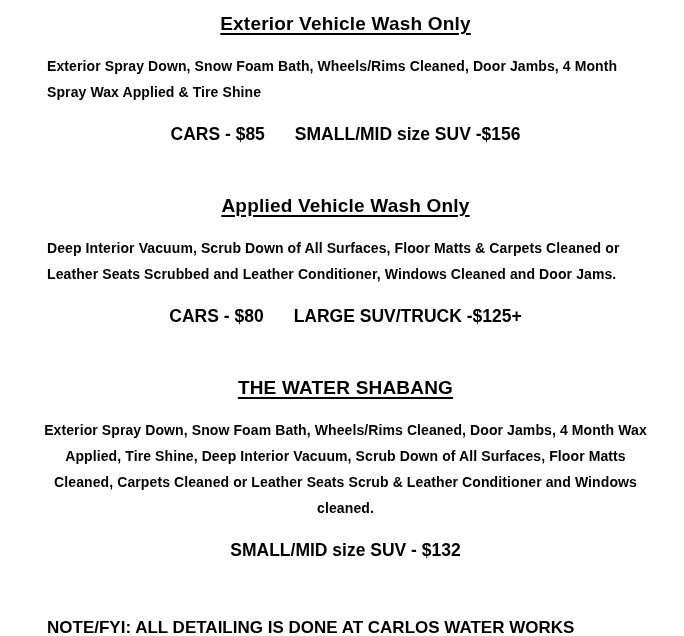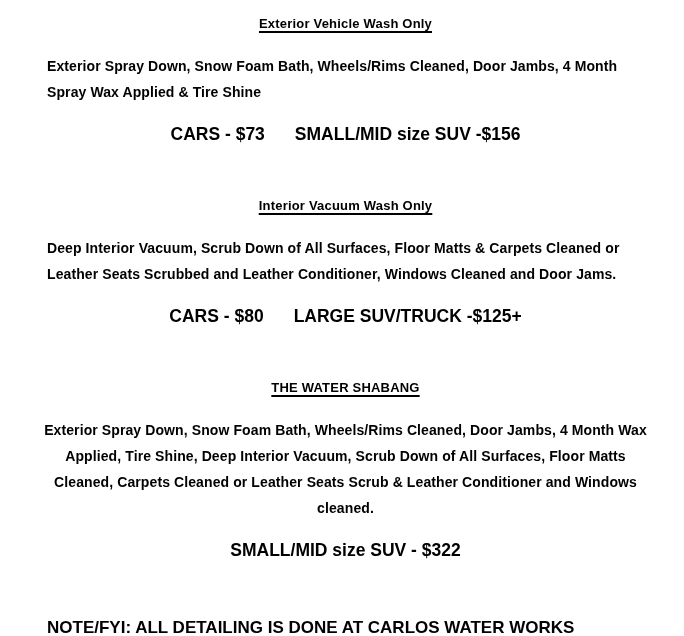--- a/index.html
+++ b/index.html
@@ -21,21 +21,21 @@
     width: 684px;
     height: 636px;
     padding: 12px 40px 0 47px;
     background: #ffffff;
   }
   .wash-section { margin: 0; }
   .wash-section + .wash-section { margin-top: 48px; }
 
   .section-title {
     margin: 0;
-    font-size: 13px;
+    font-size: 19px;
     line-height: 24px;
     text-align: center;
     text-decoration: underline;
     text-decoration-thickness: 2px;
     text-underline-offset: 3px;
     letter-spacing: 0.2px;
   }
   .section-desc {
     margin: 17px 0 0 0;
     font-size: 14px;
@@ -70,37 +70,37 @@
 </style>
 </head>
 <body>
 
 <div class="page">
 
   <section class="wash-section">
     <h2 class="section-title">Exterior Vehicle Wash Only</h2>
     <p class="section-desc">Exterior Spray Down, Snow Foam Bath, Wheels/Rims Cleaned, Door Jambs, 4 Month Spray Wax Applied &amp; Tire Shine</p>
     <div class="price-row">
-      <span>CARS - $73</span>
+      <span>CARS - $85</span>
       <span>SMALL/MID size SUV -$156</span>
     </div>
   </section>
 
   <section class="wash-section">
-    <h2 class="section-title">Interior Vacuum Wash Only</h2>
+    <h2 class="section-title">Applied Vehicle Wash Only</h2>
     <p class="section-desc">Deep Interior Vacuum, Scrub Down of All Surfaces, Floor Matts &amp; Carpets Cleaned or Leather Seats Scrubbed and Leather Conditioner, Windows Cleaned and Door Jams.</p>
     <div class="price-row">
       <span>CARS - $80</span>
       <span>LARGE SUV/TRUCK -$125+</span>
     </div>
   </section>
 
   <section class="wash-section">
     <h2 class="section-title">THE WATER SHABANG</h2>
     <p class="section-desc centered">Exterior Spray Down, Snow Foam Bath, Wheels/Rims Cleaned, Door Jambs, 4 Month Wax Applied, Tire Shine, Deep Interior Vacuum, Scrub Down of All Surfaces, Floor Matts Cleaned, Carpets Cleaned or Leather Seats Scrub &amp; Leather Conditioner and Windows cleaned.</p>
     <div class="price-row">
-      <span>SMALL/MID size SUV - $322</span>
+      <span>SMALL/MID size SUV - $132</span>
     </div>
   </section>
 
   <p class="note"><span>NOTE/FYI: </span><span class="underlined-note">ALL DETAILING IS DONE AT CARLOS WATER WORKS SHOP BY APPOINTMENT ONLY.</span></p>
 
 </div>
 
 </body></html>

